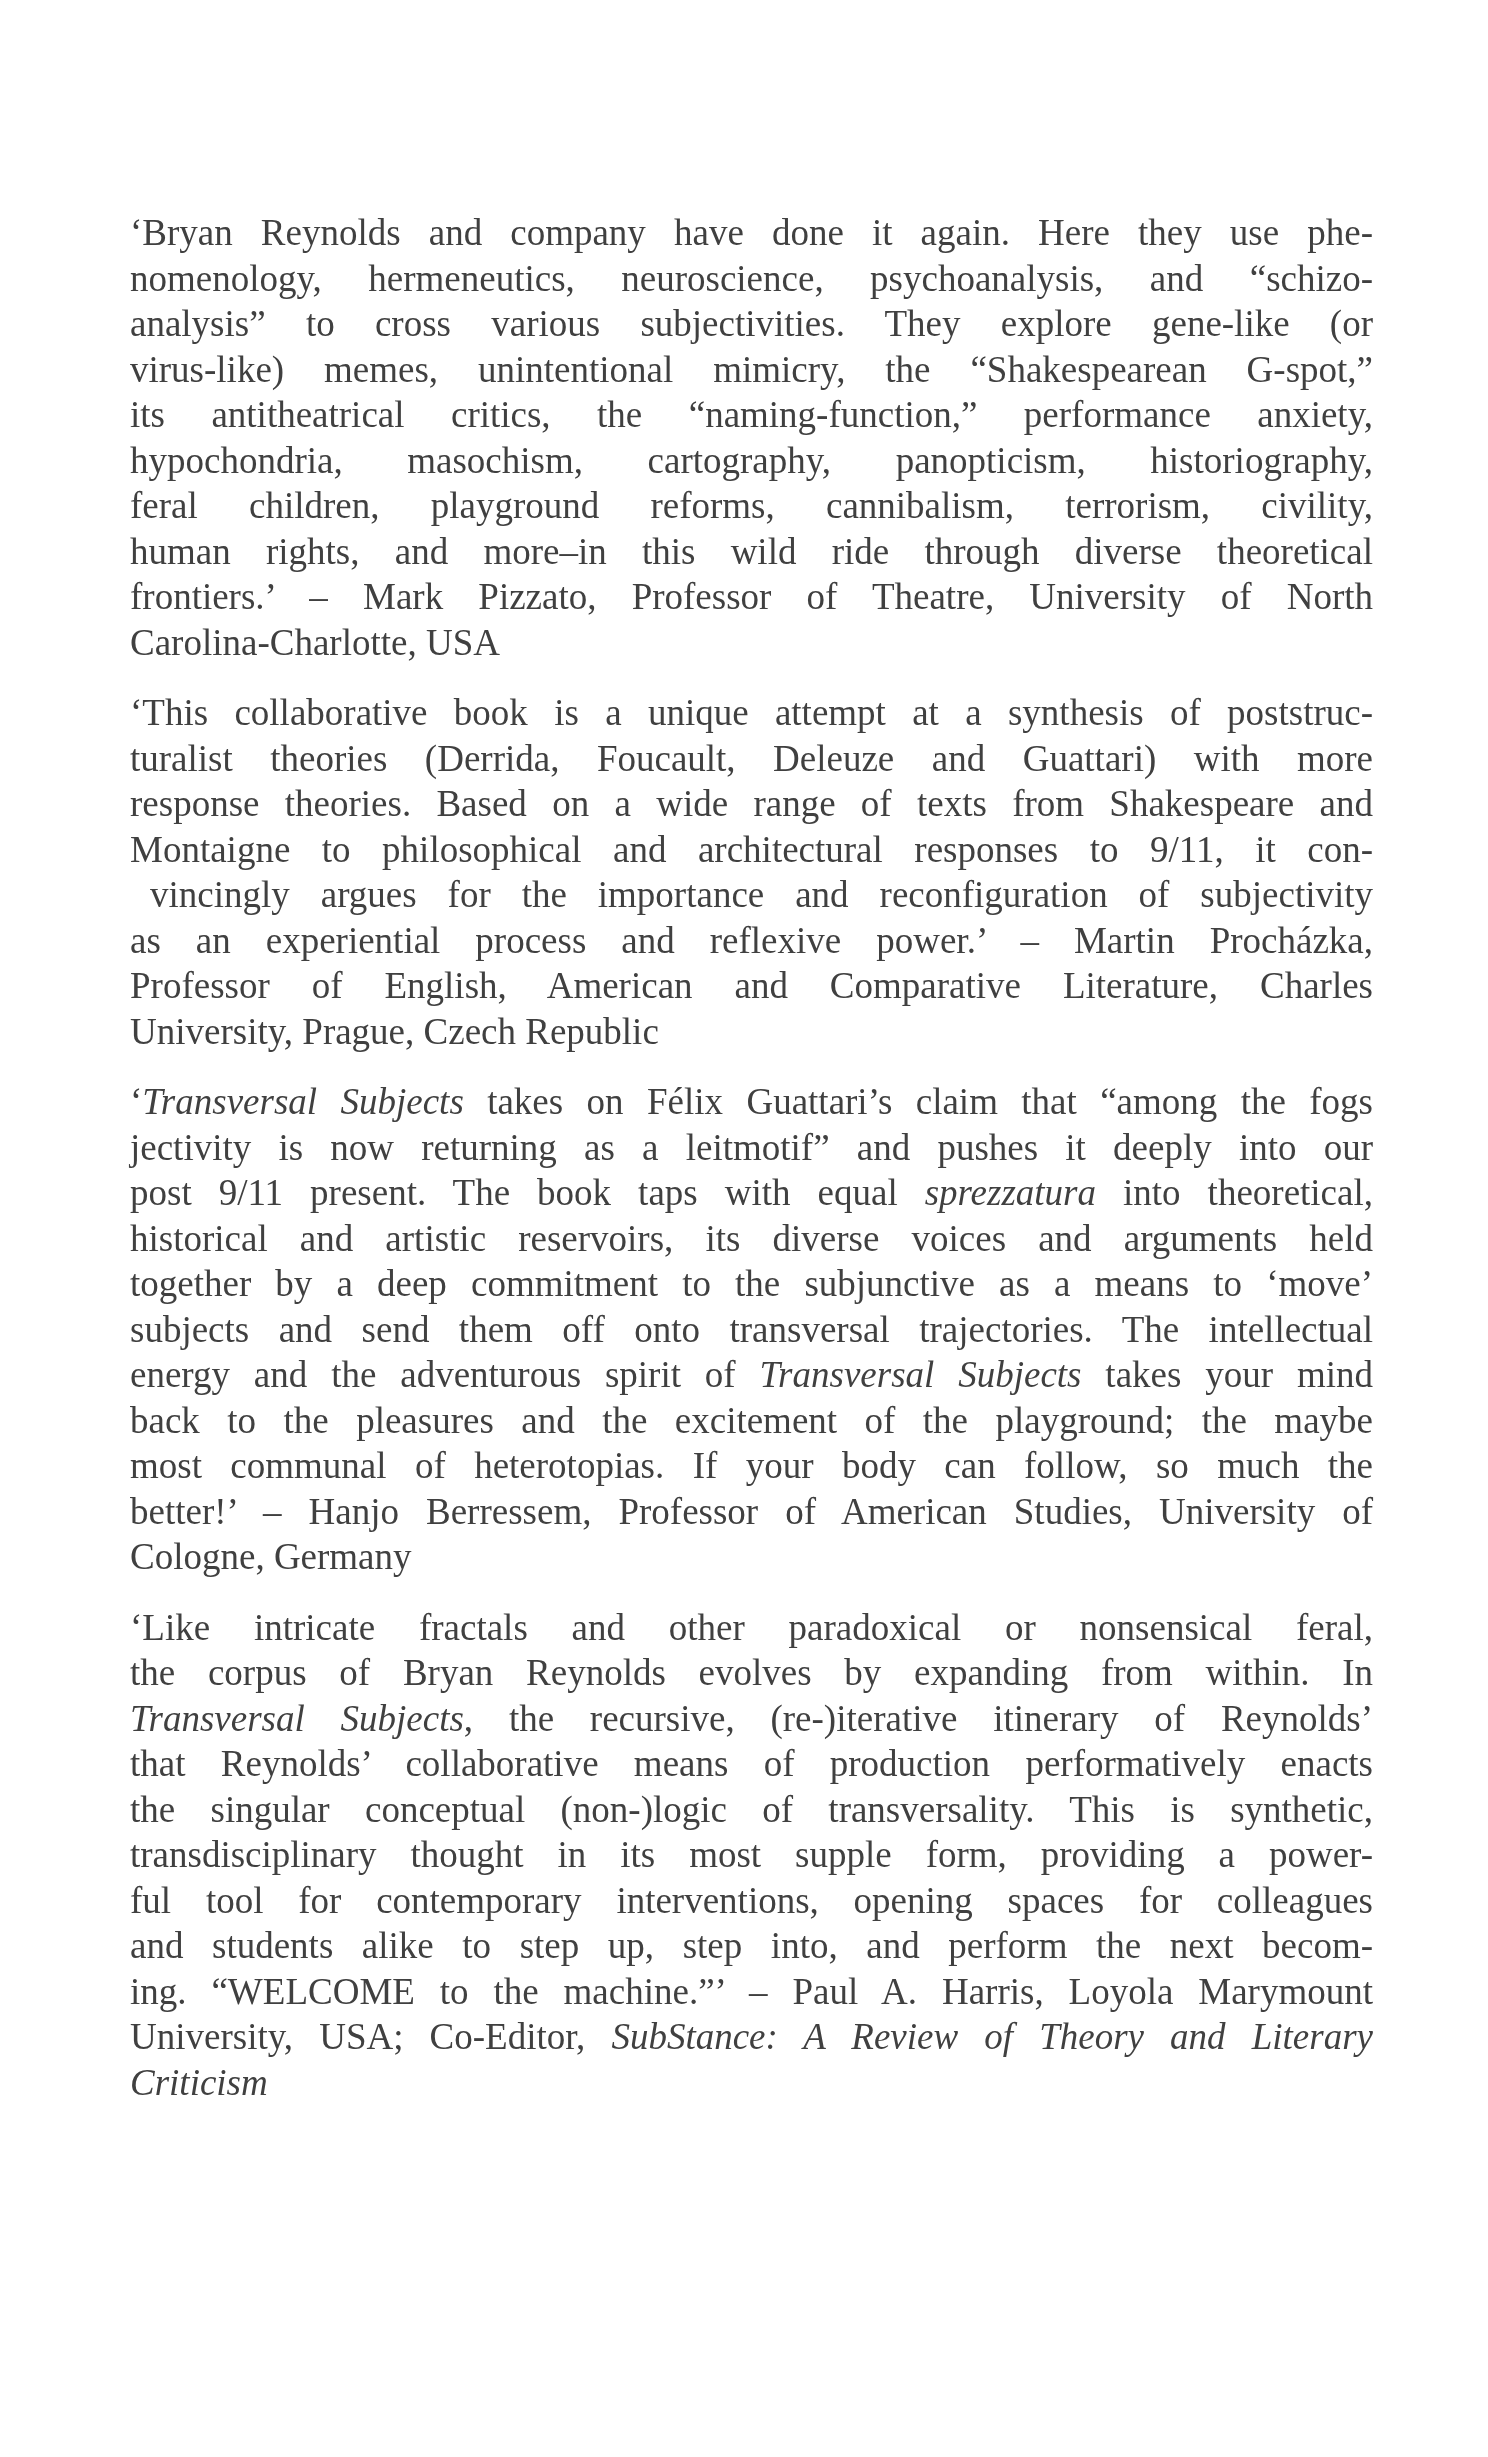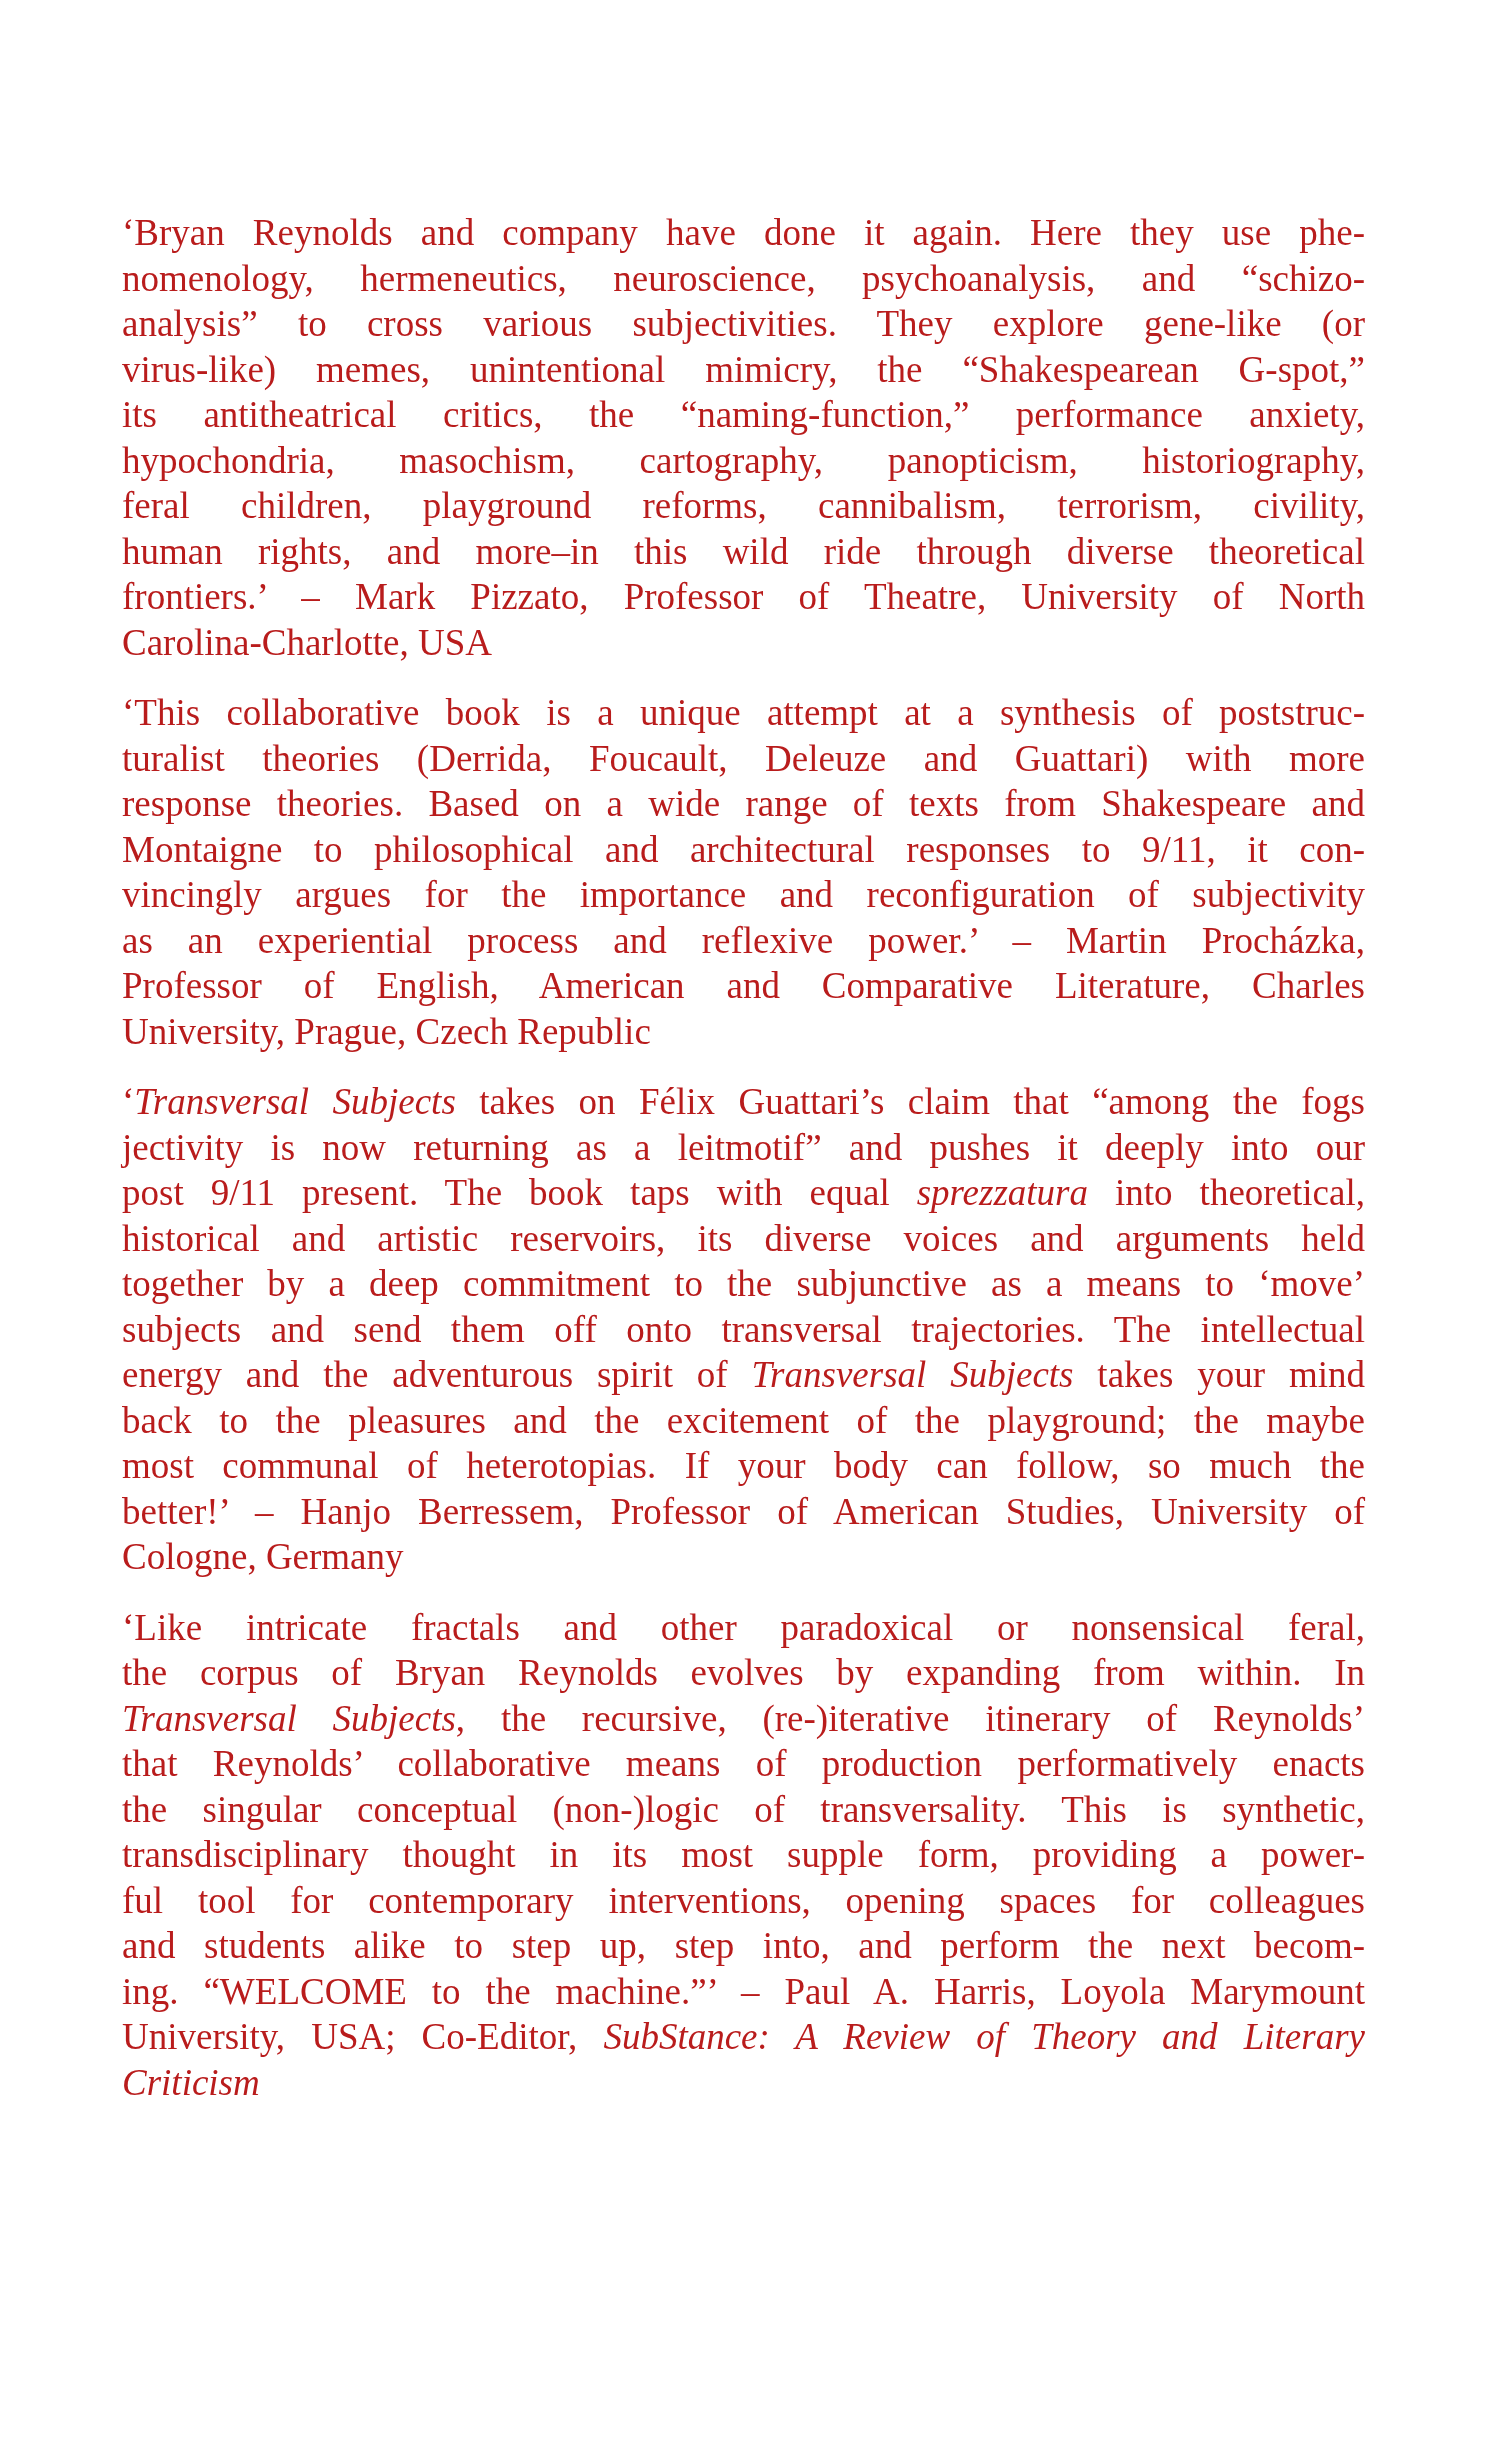--- a/index.html
+++ b/index.html
@@ -1,25 +1,25 @@
 <!DOCTYPE html>
 <html><head>
 <meta charset="utf-8">
 <style>
   html, body { margin: 0; padding: 0; background: #ffffff; }
   body { width: 1488px; height: 2457px; position: relative; overflow: hidden; }
   .page {
     position: absolute;
-    left: 122px;
+    left: 130px;
     top: 210px;
     width: 1243px;
     font-family: "Liberation Serif", "DejaVu Serif", serif;
     font-size: 37px;
     line-height: 45.5px;
-    color: #b91c1c;
+    color: #404040;
   }
   .para { margin: 0 0 25px 0; }
   .line {
     display: block;
     white-space: nowrap;
     text-align: justify;
     text-align-last: justify;
     height: 45.5px;
     overflow: visible;
   }
@@ -40,21 +40,21 @@
       <span class="line" style="white-space: normal;"><span>feral children, playground reforms, cannibalism, terrorism, civility,</span></span>
       <span class="line" style="white-space: normal;"><span>human rights, and more–in this wild ride through diverse theoretical</span></span>
       <span class="line" style="white-space: normal;"><span>frontiers.’ – Mark Pizzato, Professor of Theatre, University of North</span></span>
       <span class="line last" style="white-space: normal;"><span>Carolina-Charlotte, USA</span></span>
     </div>
   <div class="para">
       <span class="line" style="white-space: normal;"><span>‘This collaborative book is a unique attempt at a synthesis of poststruc-</span></span>
       <span class="line" style="white-space: normal;"><span>turalist theories (Derrida, Foucault, Deleuze and Guattari) with more</span></span>
       <span class="line" style="white-space: normal;"><span>response theories. Based on a wide range of texts from Shakespeare and</span></span>
       <span class="line" style="white-space: normal;"><span>Montaigne to philosophical and architectural responses to 9/11, it con-</span></span>
-      <span class="line" style="white-space: normal;"><span>vincingly argues for the importance and reconfiguration of subjectivity</span></span>
+      <span class="line" style="white-space: normal; margin-left: 20px;"><span>vincingly argues for the importance and reconfiguration of subjectivity</span></span>
       <span class="line" style="white-space: normal;"><span>as an experiential process and reflexive power.’ – Martin Procházka,</span></span>
       <span class="line" style="white-space: normal;"><span>Professor of English, American and Comparative Literature, Charles</span></span>
       <span class="line last" style="white-space: normal;"><span>University, Prague, Czech Republic</span></span>
     </div>
   <div class="para">
       <span class="line" style="white-space: normal;"><span>‘</span><span class="it">Transversal Subjects</span><span> takes on Félix Guattari’s claim that “among the fogs</span></span>
       <span class="line" style="white-space: normal;"><span>jectivity is now returning as a leitmotif” and pushes it deeply into our</span></span>
       <span class="line" style="white-space: normal;"><span>post 9/11 present. The book taps with equal </span><span class="it">sprezzatura</span><span> into theoretical,</span></span>
       <span class="line" style="white-space: normal;"><span>historical and artistic reservoirs, its diverse voices and arguments held</span></span>
       <span class="line" style="white-space: normal;"><span>together by a deep commitment to the subjunctive as a means to ‘move’</span></span>

